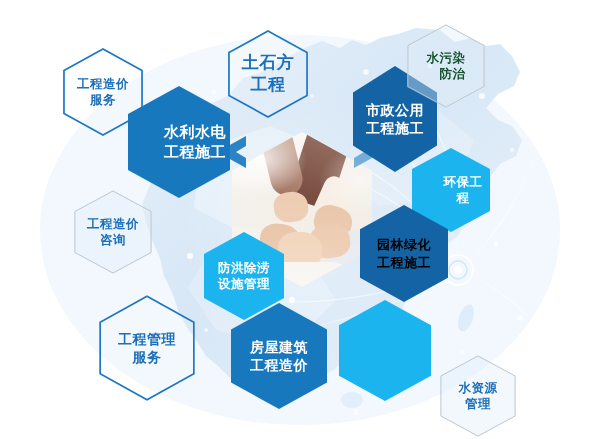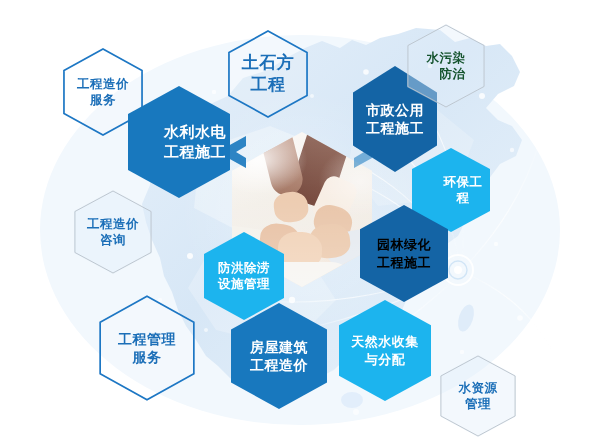--- a/index.html
+++ b/index.html
@@ -216,21 +216,20 @@
       <div class="hex solid tone-deep" style="left: 360px; top: 205px; width: 88px; height: 97px;"><div class="fill"></div><span class="label" style="color: #000000; font-size: 13px;">园林绿化
 工程施工</span></div>
       <div class="hex solid tone-cyan" style="left: 172px; top: 232px; width: 80px; height: 88px; margin-left: 32px;"><div class="fill"></div><span class="label" style="color: rgb(255, 255, 255); font-size: 12.5px;">防洪除涝
 设施管理</span></div>
       <div class="hex outline tone-none" style="left: 99px; top: 295px; width: 96px; height: 106px; align-items: center;"><div class="fill"></div><svg class="stroke" viewBox="0 0 100 100" preserveAspectRatio="none">
           <polygon points="50,1.2 98.8,25.6 98.8,74.4 50,98.8 1.2,74.4 1.2,25.6" fill="none" stroke="#1d77c4" stroke-width="1.7" vector-effect="non-scaling-stroke"></polygon>
         </svg><span class="label" style="color: rgb(28, 111, 184); font-size: 14px;">工程管理
 服务</span></div>
       <div class="hex solid tone-mid" style="left: 231px; top: 303px; width: 96px; height: 106px;"><div class="fill"></div><span class="label" style="color: rgb(255, 255, 255); font-size: 14px;">房屋建筑
 工程造价</span></div>
-      <div class="hex solid tone-cyan" style="left: 339px; top: 300px; width: 92px; height: 101px;"><div class="fill"></div><span class="label" style="color: rgb(255, 255, 255); font-size: 13px;">天然水收集
-与分配</span></div>
+      <div class="hex solid tone-cyan" style="left: 339px; top: 300px; width: 92px; height: 101px;"><div class="fill"></div></div>
       <div class="hex outline tone-ghost" style="left: 440px; top: 355px; width: 76px; height: 82px;"><div class="fill"></div><svg class="stroke" viewBox="0 0 100 100" preserveAspectRatio="none">
           <polygon points="50,1.2 98.8,25.6 98.8,74.4 50,98.8 1.2,74.4 1.2,25.6" fill="none" stroke="#b9c2cb" stroke-width="0.9" vector-effect="non-scaling-stroke"></polygon>
         </svg><span class="label" style="color: rgb(28, 111, 184); font-size: 12.5px;">水资源
 管理</span></div>
     </div>
 
 </div>
 
 </body></html>

